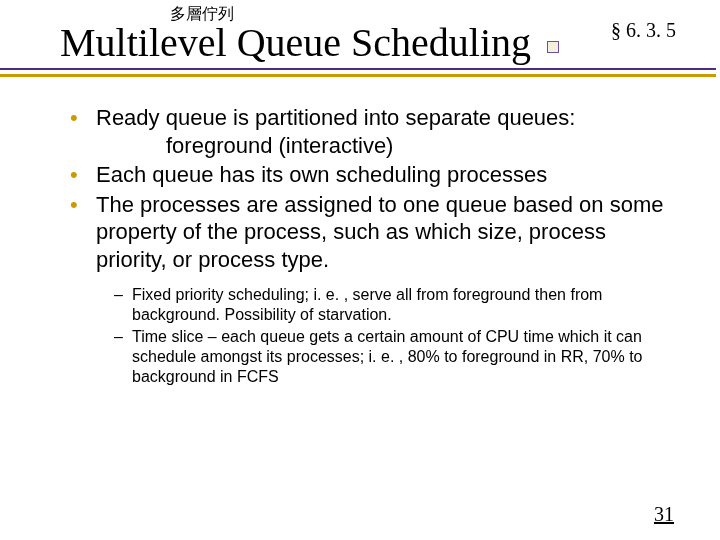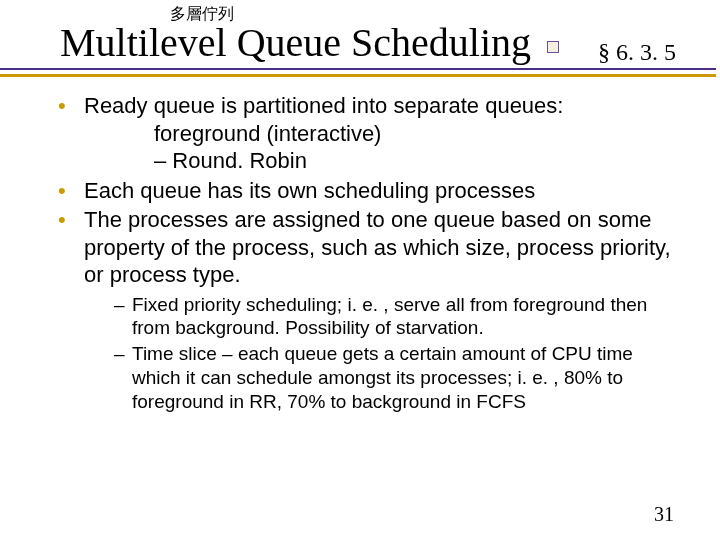--- a/index.html
+++ b/index.html
@@ -23,34 +23,34 @@
     padding: 4px 0 0 60px;
   }
   .cjk {
     font-size: 16px;
     color: #000;
     margin: 0 0 -6px 110px;
     font-family: "Microsoft JhengHei", "PMingLiU", sans-serif;
   }
   .title-row {
     display: flex;
-    align-items: flex-end;
+    align-items: flex-start;
     justify-content: space-between;
     padding-right: 40px;
   }
   .title {
     font-family: "Times New Roman", serif;
     font-size: 40px;
     color: #000;
     margin: 0;
     font-weight: normal;
   }
   .section-ref {
     font-family: "Times New Roman", serif;
-    font-size: 24px;
+    font-size: 20px;
     color: #000;
   }
   .underline-group {
     position: relative;
     height: 10px;
     margin-top: 2px;
   }
   .line-purple {
     position: absolute;
     left: 0;
@@ -77,21 +77,21 @@
     vertical-align: middle;
   }
   .content {
     padding: 14px 40px 0 58px;
     font-size: 22px;
     color: #000;
     line-height: 1.25;
   }
   .content ul {
     list-style: none;
-    margin: 0;
+    margin: 12px;
     padding: 0;
   }
   .bullet {
     position: relative;
     padding-left: 26px;
     margin-bottom: 2px;
   }
   .bullet::before {
     content: "•";
     position: absolute;
@@ -102,41 +102,42 @@
   }
   .indent {
     margin-left: 70px;
     display: flex;
     flex-direction: column;
   }
   .indent .col1 { width: 260px; }
   .indent .col2 { }
   .sub-list {
     margin: 4px 0 0 56px;
-    font-size: 19px;
+    font-size: 16px;
   }
   .sub {
     position: relative;
     padding-left: 18px;
     margin-bottom: 2px;
   }
   .sub::before {
     content: "–";
     position: absolute;
     left: 0;
     top: 0;
     color: #000;
   }
   .page-num {
     position: absolute;
     right: 42px;
     bottom: 14px;
     font-size: 20px;
     color: #000;
     font-family: "Times New Roman", serif;
+    text-decoration: underline;
   }
 </style>
 </head>
 <body>
 
 <div class="slide">
 
   <div class="header">
     <div class="cjk">多層佇列</div>
     <div class="title-row">
@@ -152,21 +153,20 @@
     <div class="line-purple"></div>
     <div class="line-gold"></div>
   </div>
 
   <div class="content">
     <ul>
       <li class="bullet">
         <span>Ready queue is partitioned into separate queues:</span>
         <div class="indent">
           <span class="col1">foreground (interactive)</span>
-          <span class="col2">– Round. Robin</span>
         </div>
       </li>
       <li class="bullet">
         <span>Each queue has its own scheduling processes</span>
       </li>
       <li class="bullet">
         <span>The processes are assigned to one queue based on some property of the process, such as which size, process priority, or process type.</span>
       </li>
     </ul>
     <div class="sub-list">

